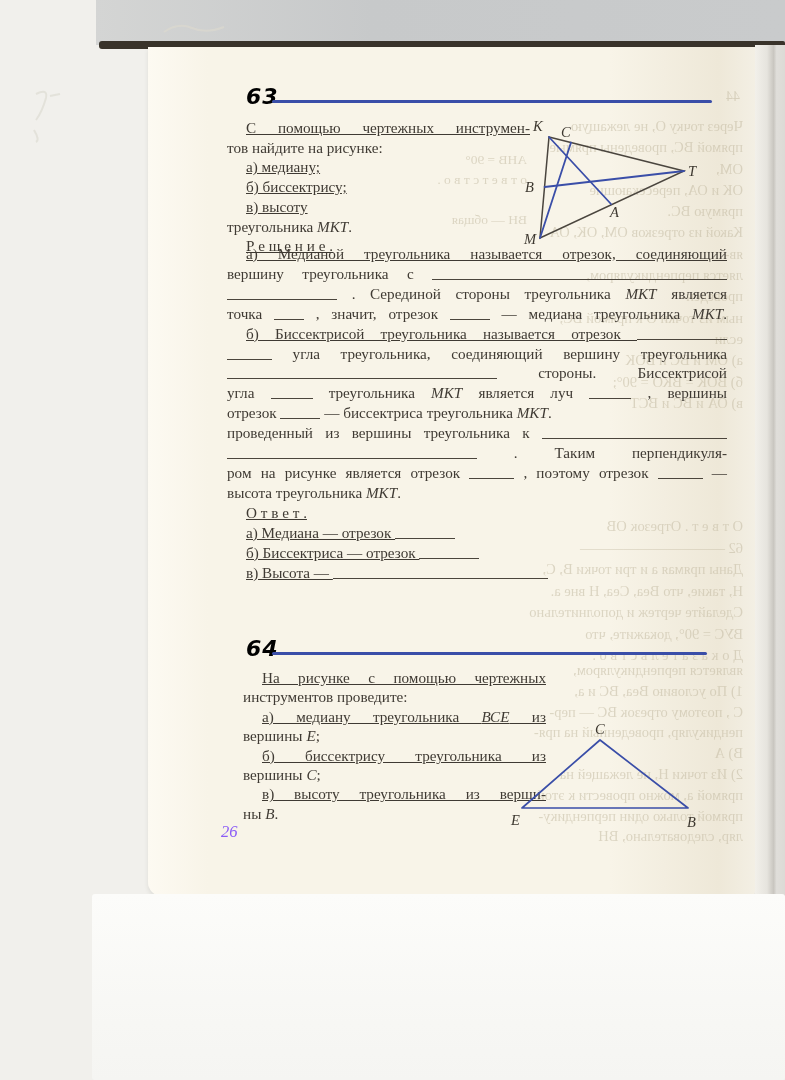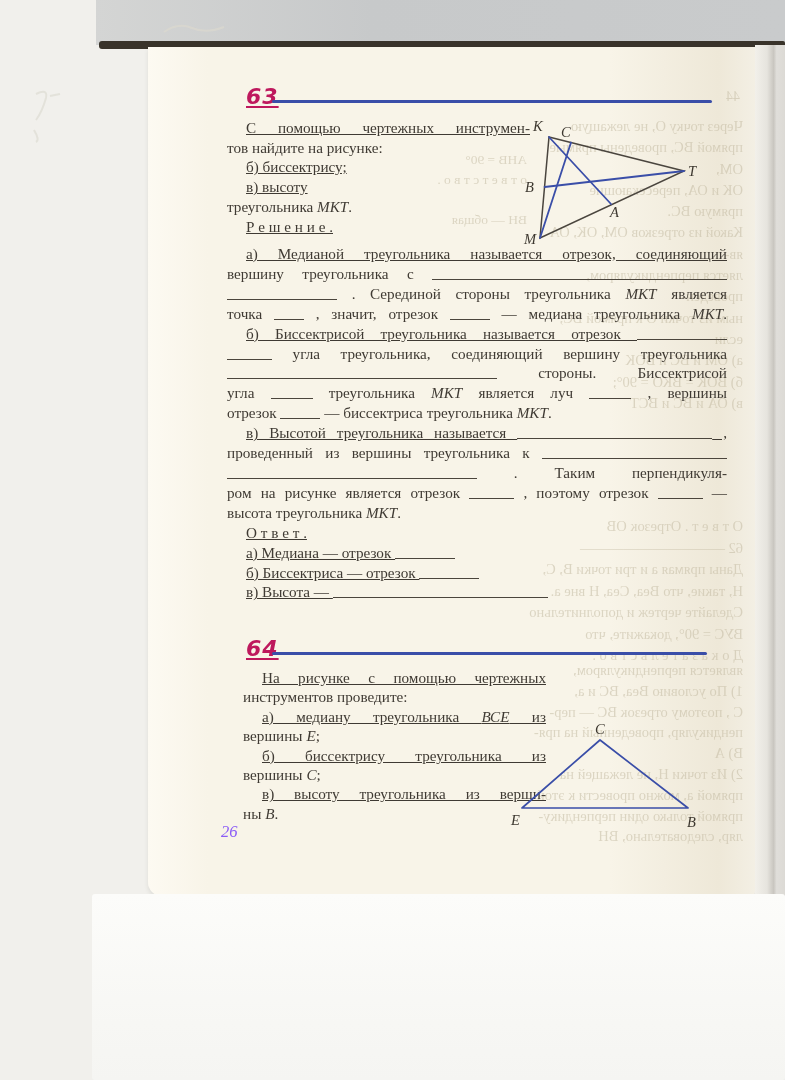--- a/index.html
+++ b/index.html
@@ -23,21 +23,21 @@
   .tl{font:15.2px/19.8px "Liberation Serif",serif;color:#3f3a33;min-height:19.8px;}
   .bA63 .tl{line-height:19.7px;min-height:19.7px;}
   .bB63 .tl{line-height:19.9px;min-height:19.9px;}
   .bA64 .tl{line-height:19.4px;min-height:19.4px;}
   .j{text-align:justify;text-align-last:justify;}
   .ind{padding-left:19px;text-decoration:underline;}
   .it{font-style:italic;}
   .bl{display:inline-block;border-bottom:1.2px solid #4b453c;height:13px;vertical-align:-1px;}
 
   
-  .hnum{position:absolute;font:bold italic 22px "DejaVu Sans",sans-serif;color:#be185d;letter-spacing:1px;text-decoration:underline;}
+  .hnum{position:absolute;font:bold italic 22px "DejaVu Sans",sans-serif;color:#000000;letter-spacing:1px;}
   .hline{position:absolute;height:2.6px;background:#3a4ea8;border-radius:2px;}
 
   
   .fig{position:absolute;}
   .fig text{font:italic 14.5px "Liberation Serif",serif;fill:#3c372f;}
   .side{stroke:#4a453e;stroke-width:1.5;fill:none;stroke-linecap:round;}
   .cev{stroke:#3a4ea8;stroke-width:1.8;fill:none;stroke-linecap:round;}
   .tri{stroke:#3a4ea8;stroke-width:1.7;fill:none;stroke-linejoin:round;}
 
   
@@ -110,36 +110,36 @@
   <div class="bleed b44 lines" style="left:706px;top:86px;width:34px">
       <div class="tl">44</div>
     </div>
 
   <div class="hnum" style="left:246px;top:84px;">63</div>
   <div class="hline" style="left:272px;top:100px;width:440px;"></div>
 
   <div class="lines bA63" style="left:227px;top:118px;width:303px">
       <div class="tl ind j"><span>С помощью чертежных инструмен-</span></div>
       <div class="tl"><span>тов найдите на рисунке:</span></div>
+      <div class="tl ind"><span>а) медиану;</span></div>
       <div class="tl ind"><span>б) биссектрису;</span></div>
       <div class="tl ind"><span>в) высоту</span></div>
       <div class="tl"><span>треугольника </span><span class="it">МКТ</span><span>.</span></div>
       <div class="tl ind"><span>Р е ш е н и е .</span></div>
     </div>
   <div class="lines bB63" style="left:227px;top:244px;width:500px">
       <div class="tl ind j"><span>а) Медианой треугольника называется отрезок, соединяющий</span></div>
       <div class="tl j"><span>вершину треугольника с </span><span class="bl" style="width: 295px;"></span></div>
       <div class="tl j"><span class="bl" style="width: 110px;"></span><span> . Серединой стороны треугольника </span><span class="it">МКТ</span><span> является</span></div>
       <div class="tl j"><span>точка </span><span class="bl" style="width: 30px;"></span><span> , значит, отрезок </span><span class="bl" style="width: 40px;"></span><span> — медиана треугольника </span><span class="it">МКТ</span><span>.</span></div>
       <div class="tl ind j"><span>б) Биссектрисой треугольника называется отрезок </span><span class="bl" style="width: 90px;"></span></div>
       <div class="tl j"><span class="bl" style="width: 45px;"></span><span> угла треугольника, соединяющий вершину треугольника</span></div>
       <div class="tl j"><span class="bl" style="width: 270px;"></span><span> стороны. Биссектрисой</span></div>
       <div class="tl j"><span>угла </span><span class="bl" style="width: 42px;"></span><span> треугольника </span><span class="it">МКТ</span><span> является луч </span><span class="bl" style="width: 42px;"></span><span> , вершины</span></div>
       <div class="tl"><span>отрезок </span><span class="bl" style="width: 40px;"></span><span> — биссектриса треугольника </span><span class="it">МКТ</span><span>.</span></div>
-      <div class="tl ind j"><span>в) Высотой треугольника называется </span><span class="bl" style="width: 195px;"></span><span> ,</span></div>
       <div class="tl j"><span>проведенный из вершины треугольника к </span><span class="bl" style="width: 185px;"></span></div>
       <div class="tl j"><span class="bl" style="width: 250px;"></span><span> . Таким перпендикуля-</span></div>
       <div class="tl j"><span>ром на рисунке является отрезок </span><span class="bl" style="width: 45px;"></span><span> , поэтому отрезок </span><span class="bl" style="width: 45px;"></span><span> —</span></div>
       <div class="tl"><span>высота треугольника </span><span class="it">МКТ</span><span>.</span></div>
       <div class="tl ind"><span>О т в е т .</span></div>
       <div class="tl ind"><span>а) Медиана — отрезок </span><span class="bl" style="width: 60px;"></span></div>
       <div class="tl ind"><span>б) Биссектриса — отрезок </span><span class="bl" style="width: 60px;"></span></div>
       <div class="tl ind"><span>в) Высота — </span><span class="bl" style="width: 215px;"></span></div>
     </div>
 

